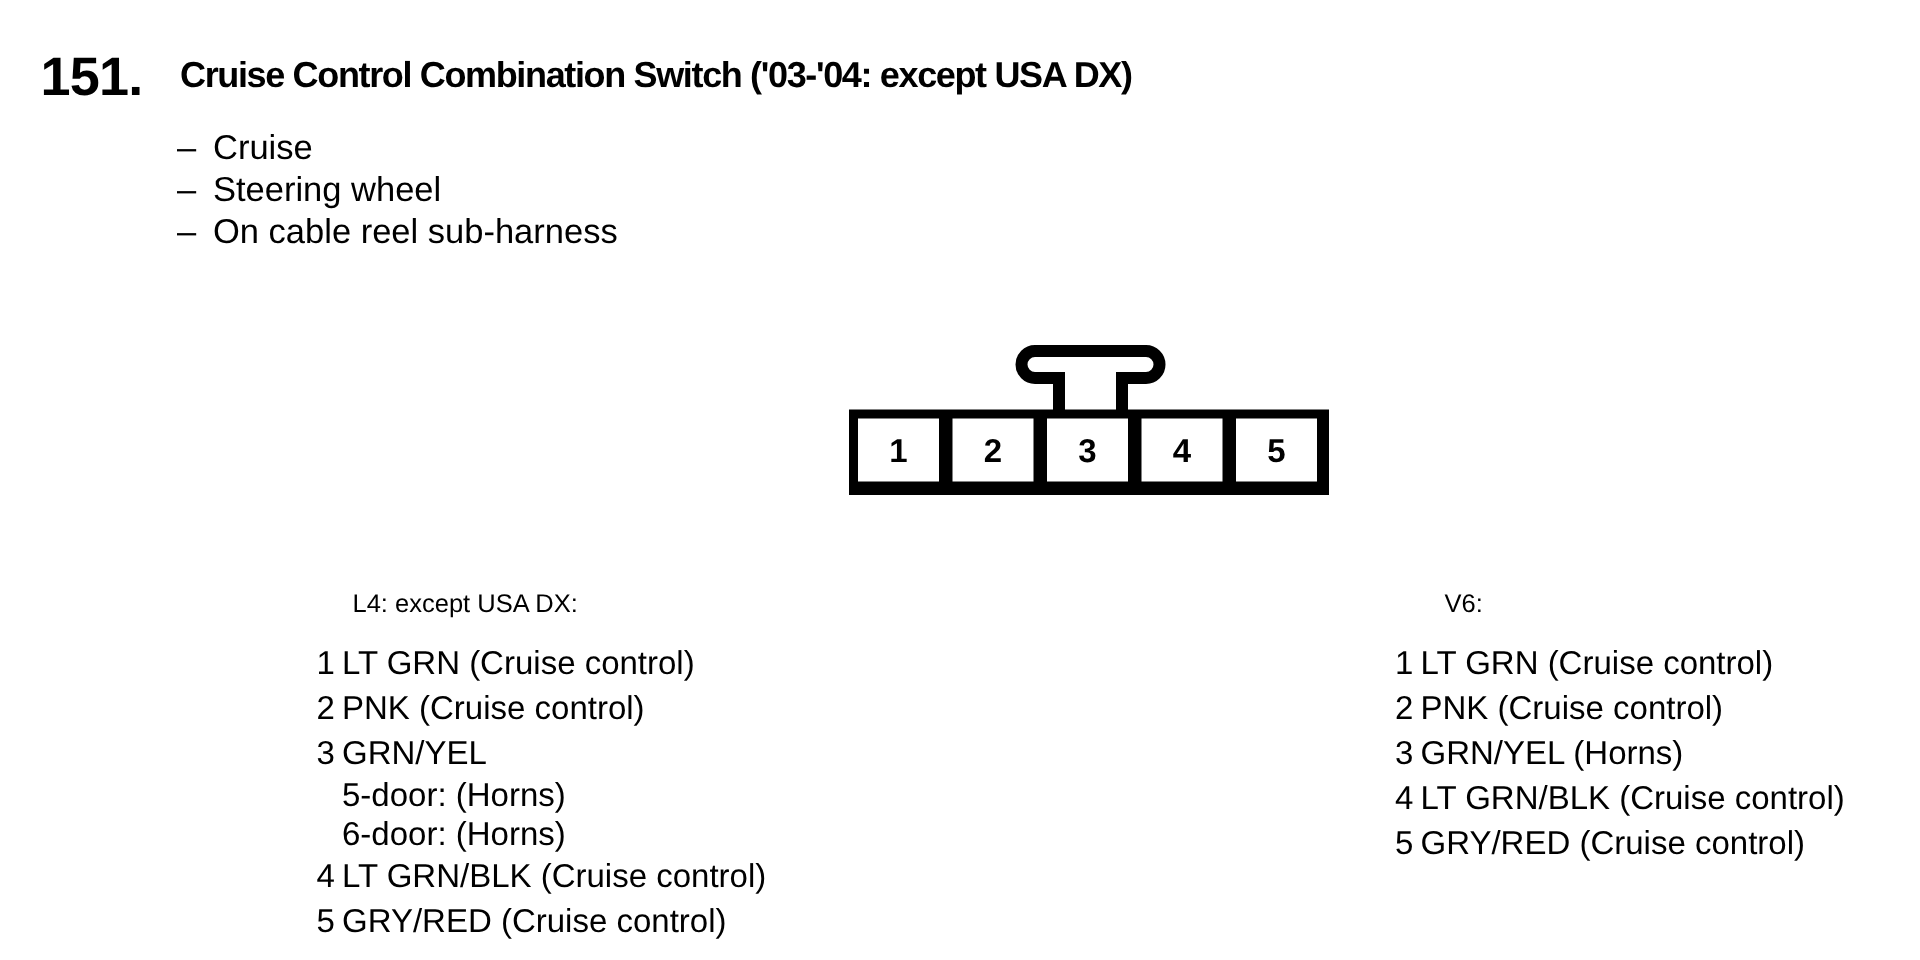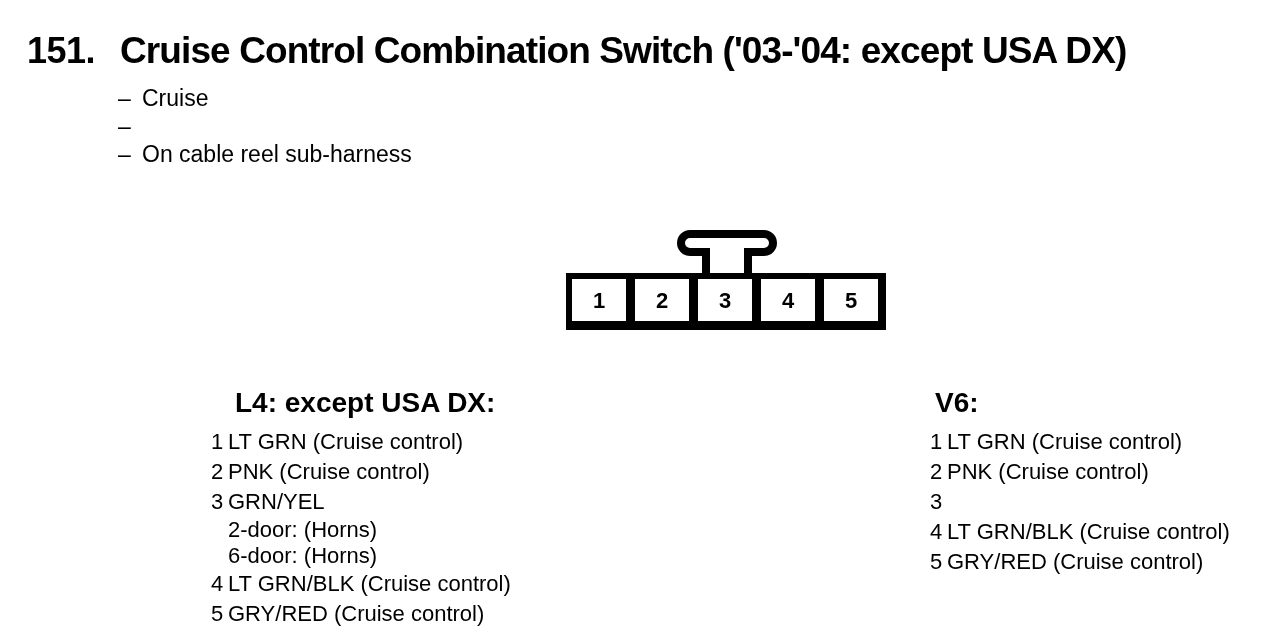--- a/index.html
+++ b/index.html
@@ -14,35 +14,35 @@
   .abs{position:absolute;}
 
   
   .item-no{
     left:27px;top:33px;
     font-size:36px;font-weight:bold;line-height:36px;
     letter-spacing:-0.5px;white-space:nowrap;
   }
   .doc-title{
     left:120px;top:33px;
-    font-size:37px;font-weight:bold;line-height:36px;
+    font-size:24px;font-weight:bold;line-height:36px;
     letter-spacing:-0.9px;white-space:nowrap;
   }
 
   
   .notes{left:118px;top:84px;}
   .note{display:flex;height:28px;line-height:28px;font-size:23px;white-space:nowrap;}
   .note .dash{width:24px;flex:0 0 24px;}
 
   
   .col-heading{
-    font-size:28px;font-weight:bold;line-height:25px;white-space:nowrap;
+    font-size:17px;font-weight:normal;line-height:25px;white-space:nowrap;
   }
   .heading-left{left:235px;top:390px;}
-  .heading-right{left:935px;top:390px;}
+  .heading-right{left:963px;top:390px;}
   .rows-left{left:211px;top:427px;}
   .rows-right{left:930px;top:427px;}
   .row{
     display:flex;height:30px;line-height:30px;
     font-size:22px;white-space:nowrap;
   }
   .row .pin{width:17px;flex:0 0 17px;}
   .row.sub{height:26px;line-height:26px;padding-left:17px;}
 
   
@@ -60,20 +60,21 @@
   <div class="abs item-no">151.</div>
   <div class="abs doc-title">Cruise Control Combination Switch ('03-'04: except USA DX)</div>
 
   <div class="abs notes">
     <div class="note">
       <span class="dash">–</span>
       <span>Cruise</span>
     </div>
     <div class="note">
       <span class="dash">–</span>
+      <span>Steering wheel</span>
     </div>
     <div class="note">
       <span class="dash">–</span>
       <span>On cable reel sub-harness</span>
     </div>
   </div>
 
   <svg class="abs connector" width="340" height="122" viewBox="556 218 340 122">
 
     <rect x="681" y="234" width="92" height="18" rx="9" fill="none" stroke="#000000" stroke-width="8"></rect>
@@ -104,21 +105,21 @@
     </div>
     <div class="row">
       <span class="pin">2</span>
       <span>PNK (Cruise control)</span>
     </div>
     <div class="row">
       <span class="pin">3</span>
       <span>GRN/YEL</span>
     </div>
     <div class="row sub">
-      <span>2-door: (Horns)</span>
+      <span>5-door: (Horns)</span>
     </div>
     <div class="row sub">
       <span>6-door: (Horns)</span>
     </div>
     <div class="row">
       <span class="pin">4</span>
       <span>LT GRN/BLK (Cruise control)</span>
     </div>
     <div class="row">
       <span class="pin">5</span>
@@ -131,20 +132,21 @@
     <div class="row">
       <span class="pin">1</span>
       <span>LT GRN (Cruise control)</span>
     </div>
     <div class="row">
       <span class="pin">2</span>
       <span>PNK (Cruise control)</span>
     </div>
     <div class="row">
       <span class="pin">3</span>
+      <span>GRN/YEL (Horns)</span>
     </div>
     <div class="row">
       <span class="pin">4</span>
       <span>LT GRN/BLK (Cruise control)</span>
     </div>
     <div class="row">
       <span class="pin">5</span>
       <span>GRY/RED (Cruise control)</span>
     </div>
   </div>

